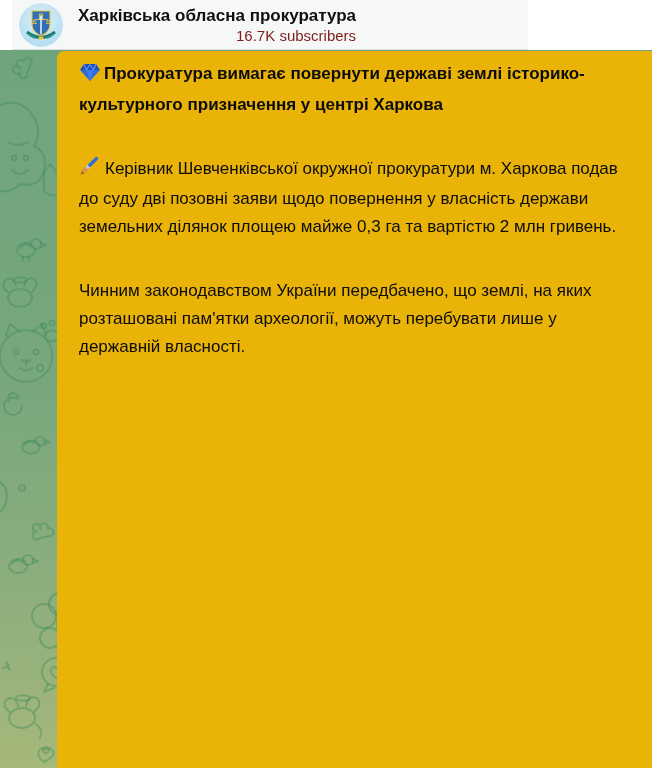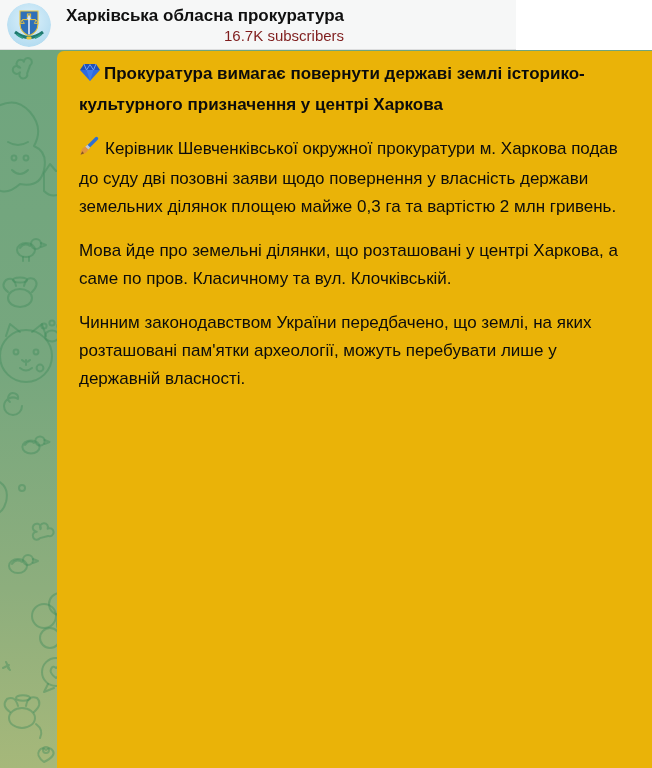--- a/index.html
+++ b/index.html
@@ -5,21 +5,21 @@
   * { margin:0; padding:0; box-sizing:border-box; }
   html,body { width:652px; height:768px; overflow:hidden; }
   body {
     font-family:"Liberation Sans","DejaVu Sans",sans-serif;
     position:relative;
     background:#fff;
   }
 
   
   .header {
-    position:absolute; left:0; top:0; width:516px; height:50px;
+    position:absolute; left:12px; top:0; width:516px; height:50px;
     background:#f6f7f7;
     border-bottom:1px solid #dddedf;
     display:flex; align-items:center;
     cursor:pointer;
     z-index:3;
   }
   .avatar {
     position:absolute; left:7px; top:3px;
     width:44px; height:44px; border-radius:50%;
     overflow:hidden; flex:none;
@@ -44,21 +44,21 @@
   
   .bubble {
     position:absolute; left:57px; top:51px; right:0; bottom:0;
     background:#eab308;
     border-top-left-radius:7px;
     padding:9px 26px 20px 22px;
     z-index:2;
   }
   .msg-text { font-size:17px; line-height:28px; color:#0c0c0c; }
   .msg-title { font-weight:bold; }
-  .para { margin-top:16px; }
+  .para { margin-top:36px; }
   .para:first-child { margin-top:0; }
   .emoji {
     display:inline-block; vertical-align:-3px; margin-right:3px;
   }
   .emoji.brush { margin-right:6px; vertical-align:-2px; }
 </style>
 </head>
 <body>
 
 <div class="wallpaper">
@@ -177,23 +177,20 @@
 
     <div class="para">
       <span class="emoji brush"><svg width="20" height="20" viewBox="0 0 20 20">
         <line x1="17.5" y1="2.5" x2="9.5" y2="10.5" stroke="#2e6fd3" stroke-width="3.4" stroke-linecap="round"></line>
         <line x1="9.8" y1="10.2" x2="7" y2="13" stroke="#c3c9d2" stroke-width="4" stroke-linecap="butt"></line>
         <path d="M7.8 12 L9.6 13.8 Q6 19 1.6 18.4 Q1 14 6 10.4 Z" fill="#e2953a"></path>
         <path d="M3.6 15.2 Q2.4 16.8 1.6 18.4 Q3.4 18.6 5 17.6 Z" fill="#8a5a22"></path>
       </svg></span><span>Керівник Шевченківської окружної прокуратури м. Харкова подав до суду дві позовні заяви щодо повернення у власність держави земельних ділянок площею майже 0,3 га та вартістю 2 млн гривень.</span>
     </div>
 
-    <div class="para">
-      <span>Мова йде про земельні ділянки, що розташовані у центрі Харкова, а саме по пров. Класичному та вул. Клочківській.</span>
-    </div>
 
 
 
     <div class="para">
       <span>Чинним законодавством України передбачено, що землі, на яких розташовані пам'ятки археології, можуть перебувати лише у державній власності.</span>
     </div>
   </div>
 </div>
 
 <div class="header">

